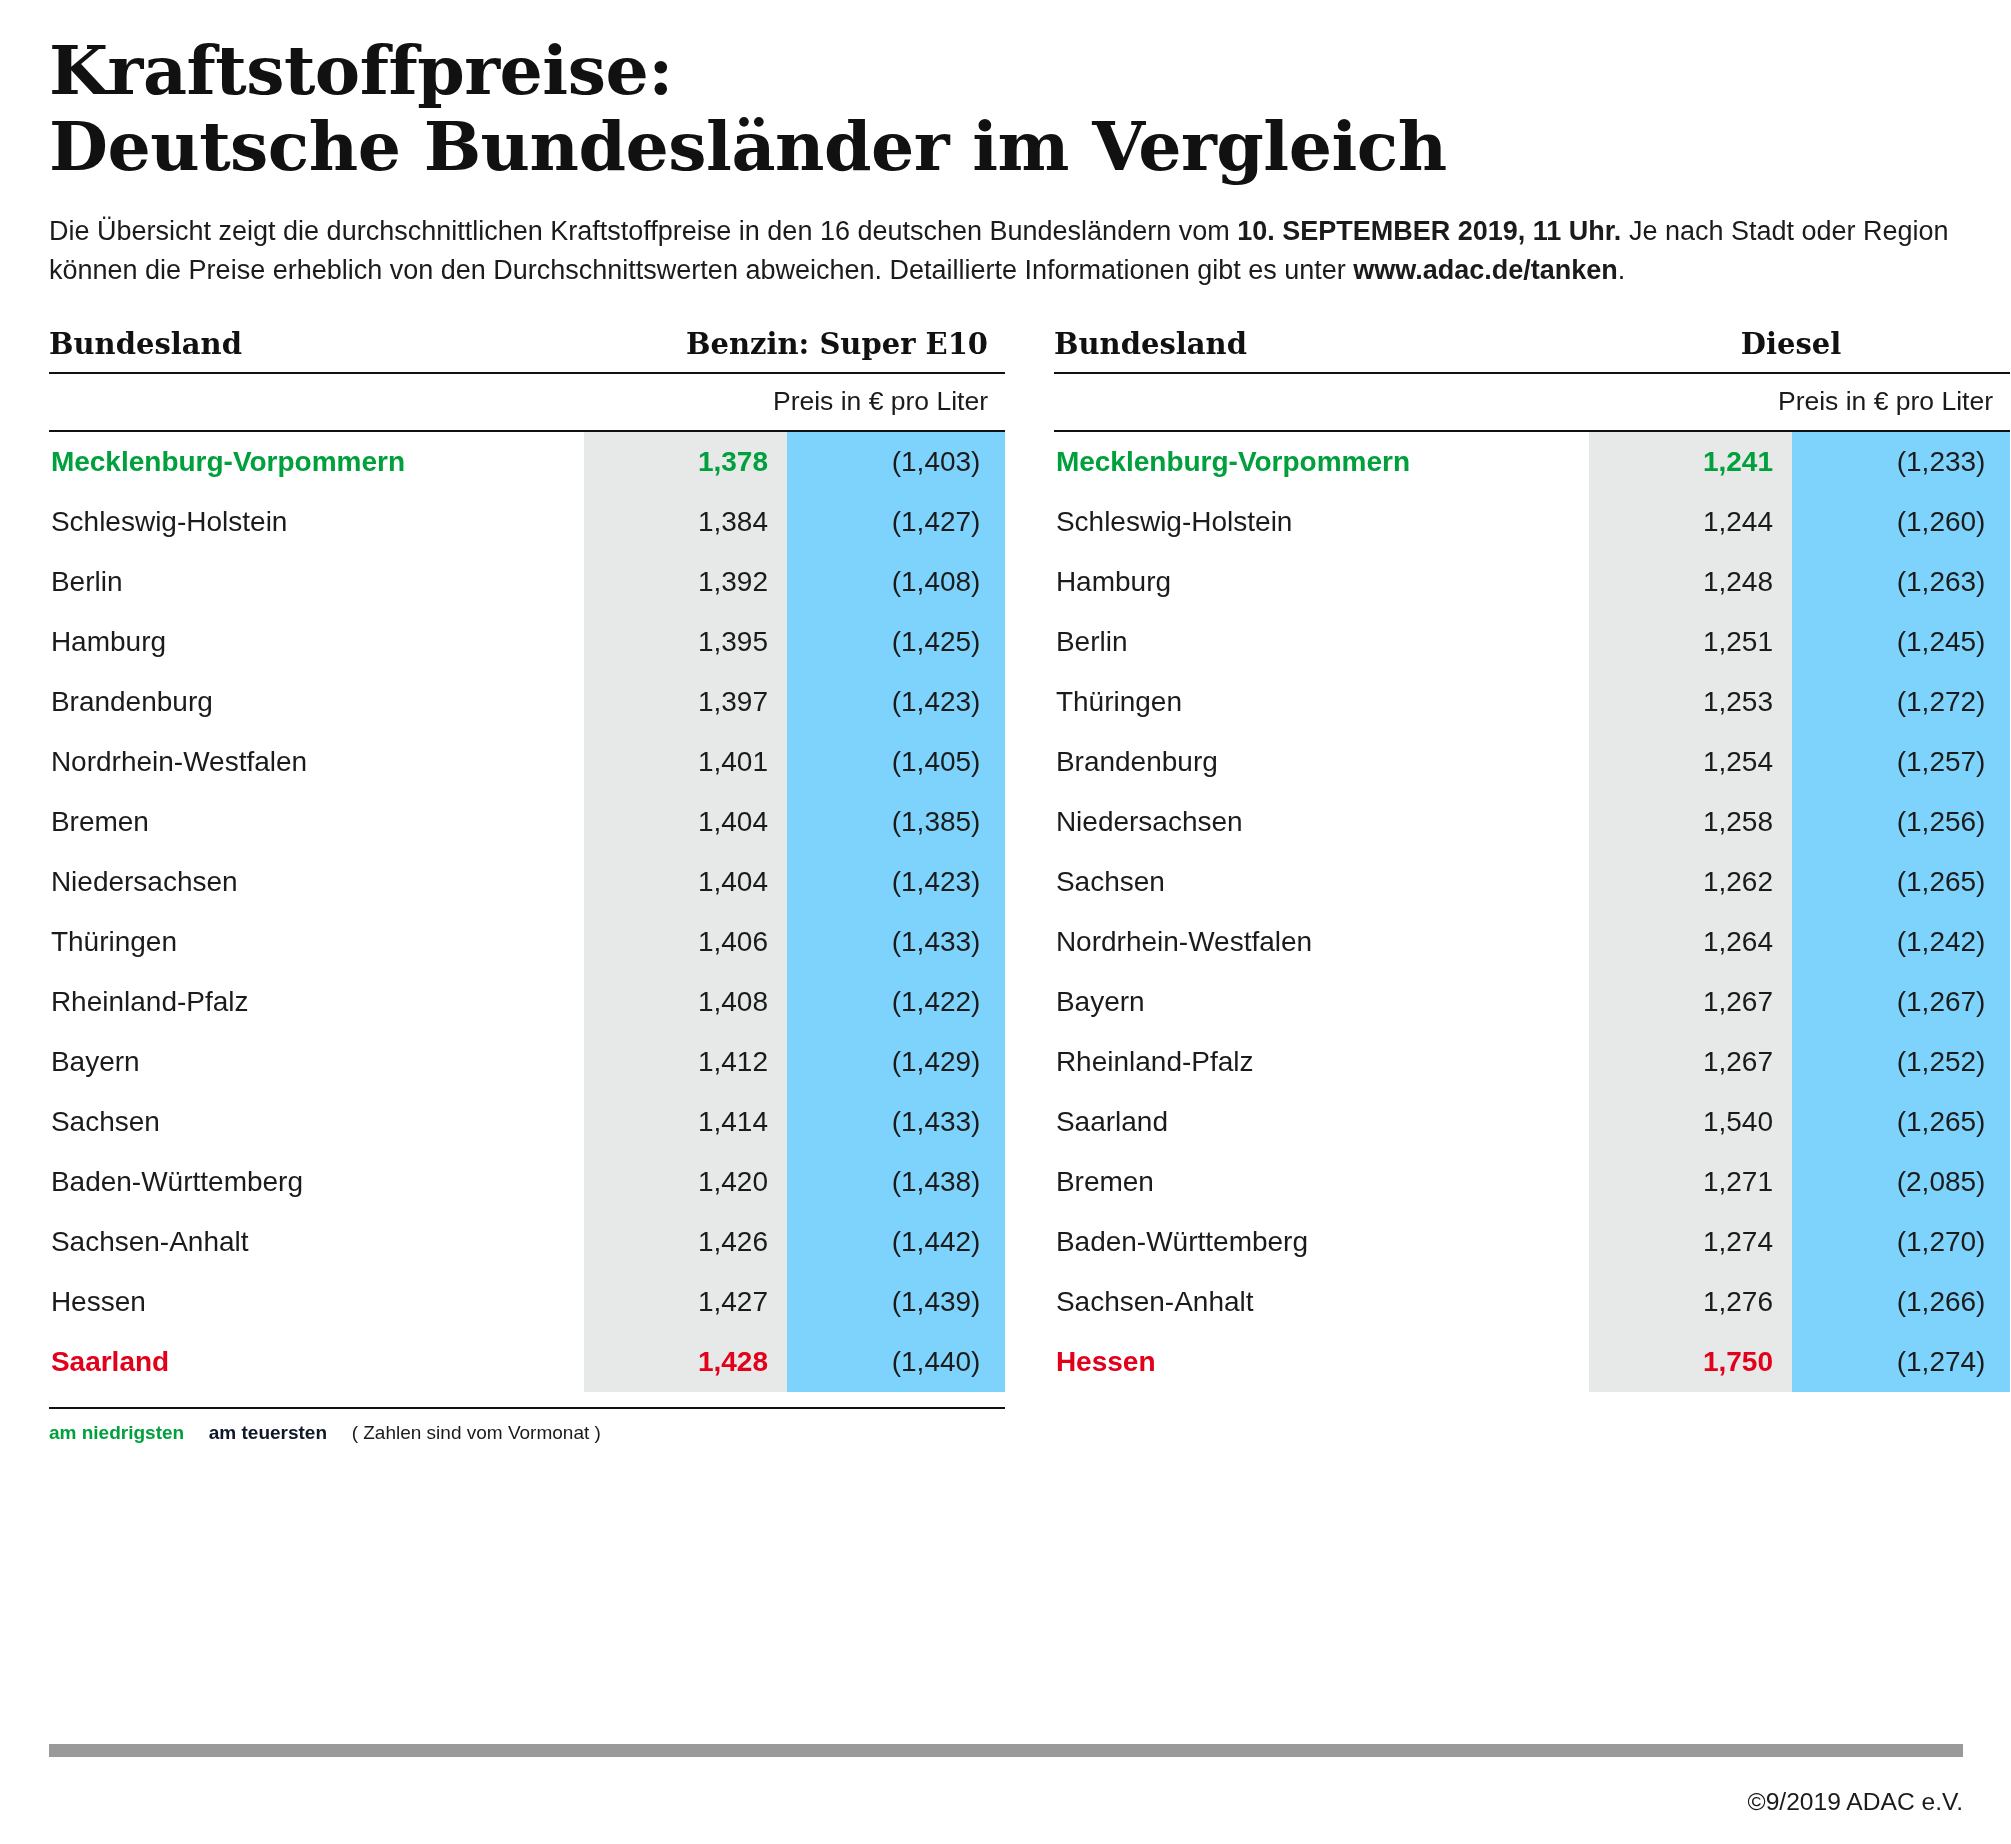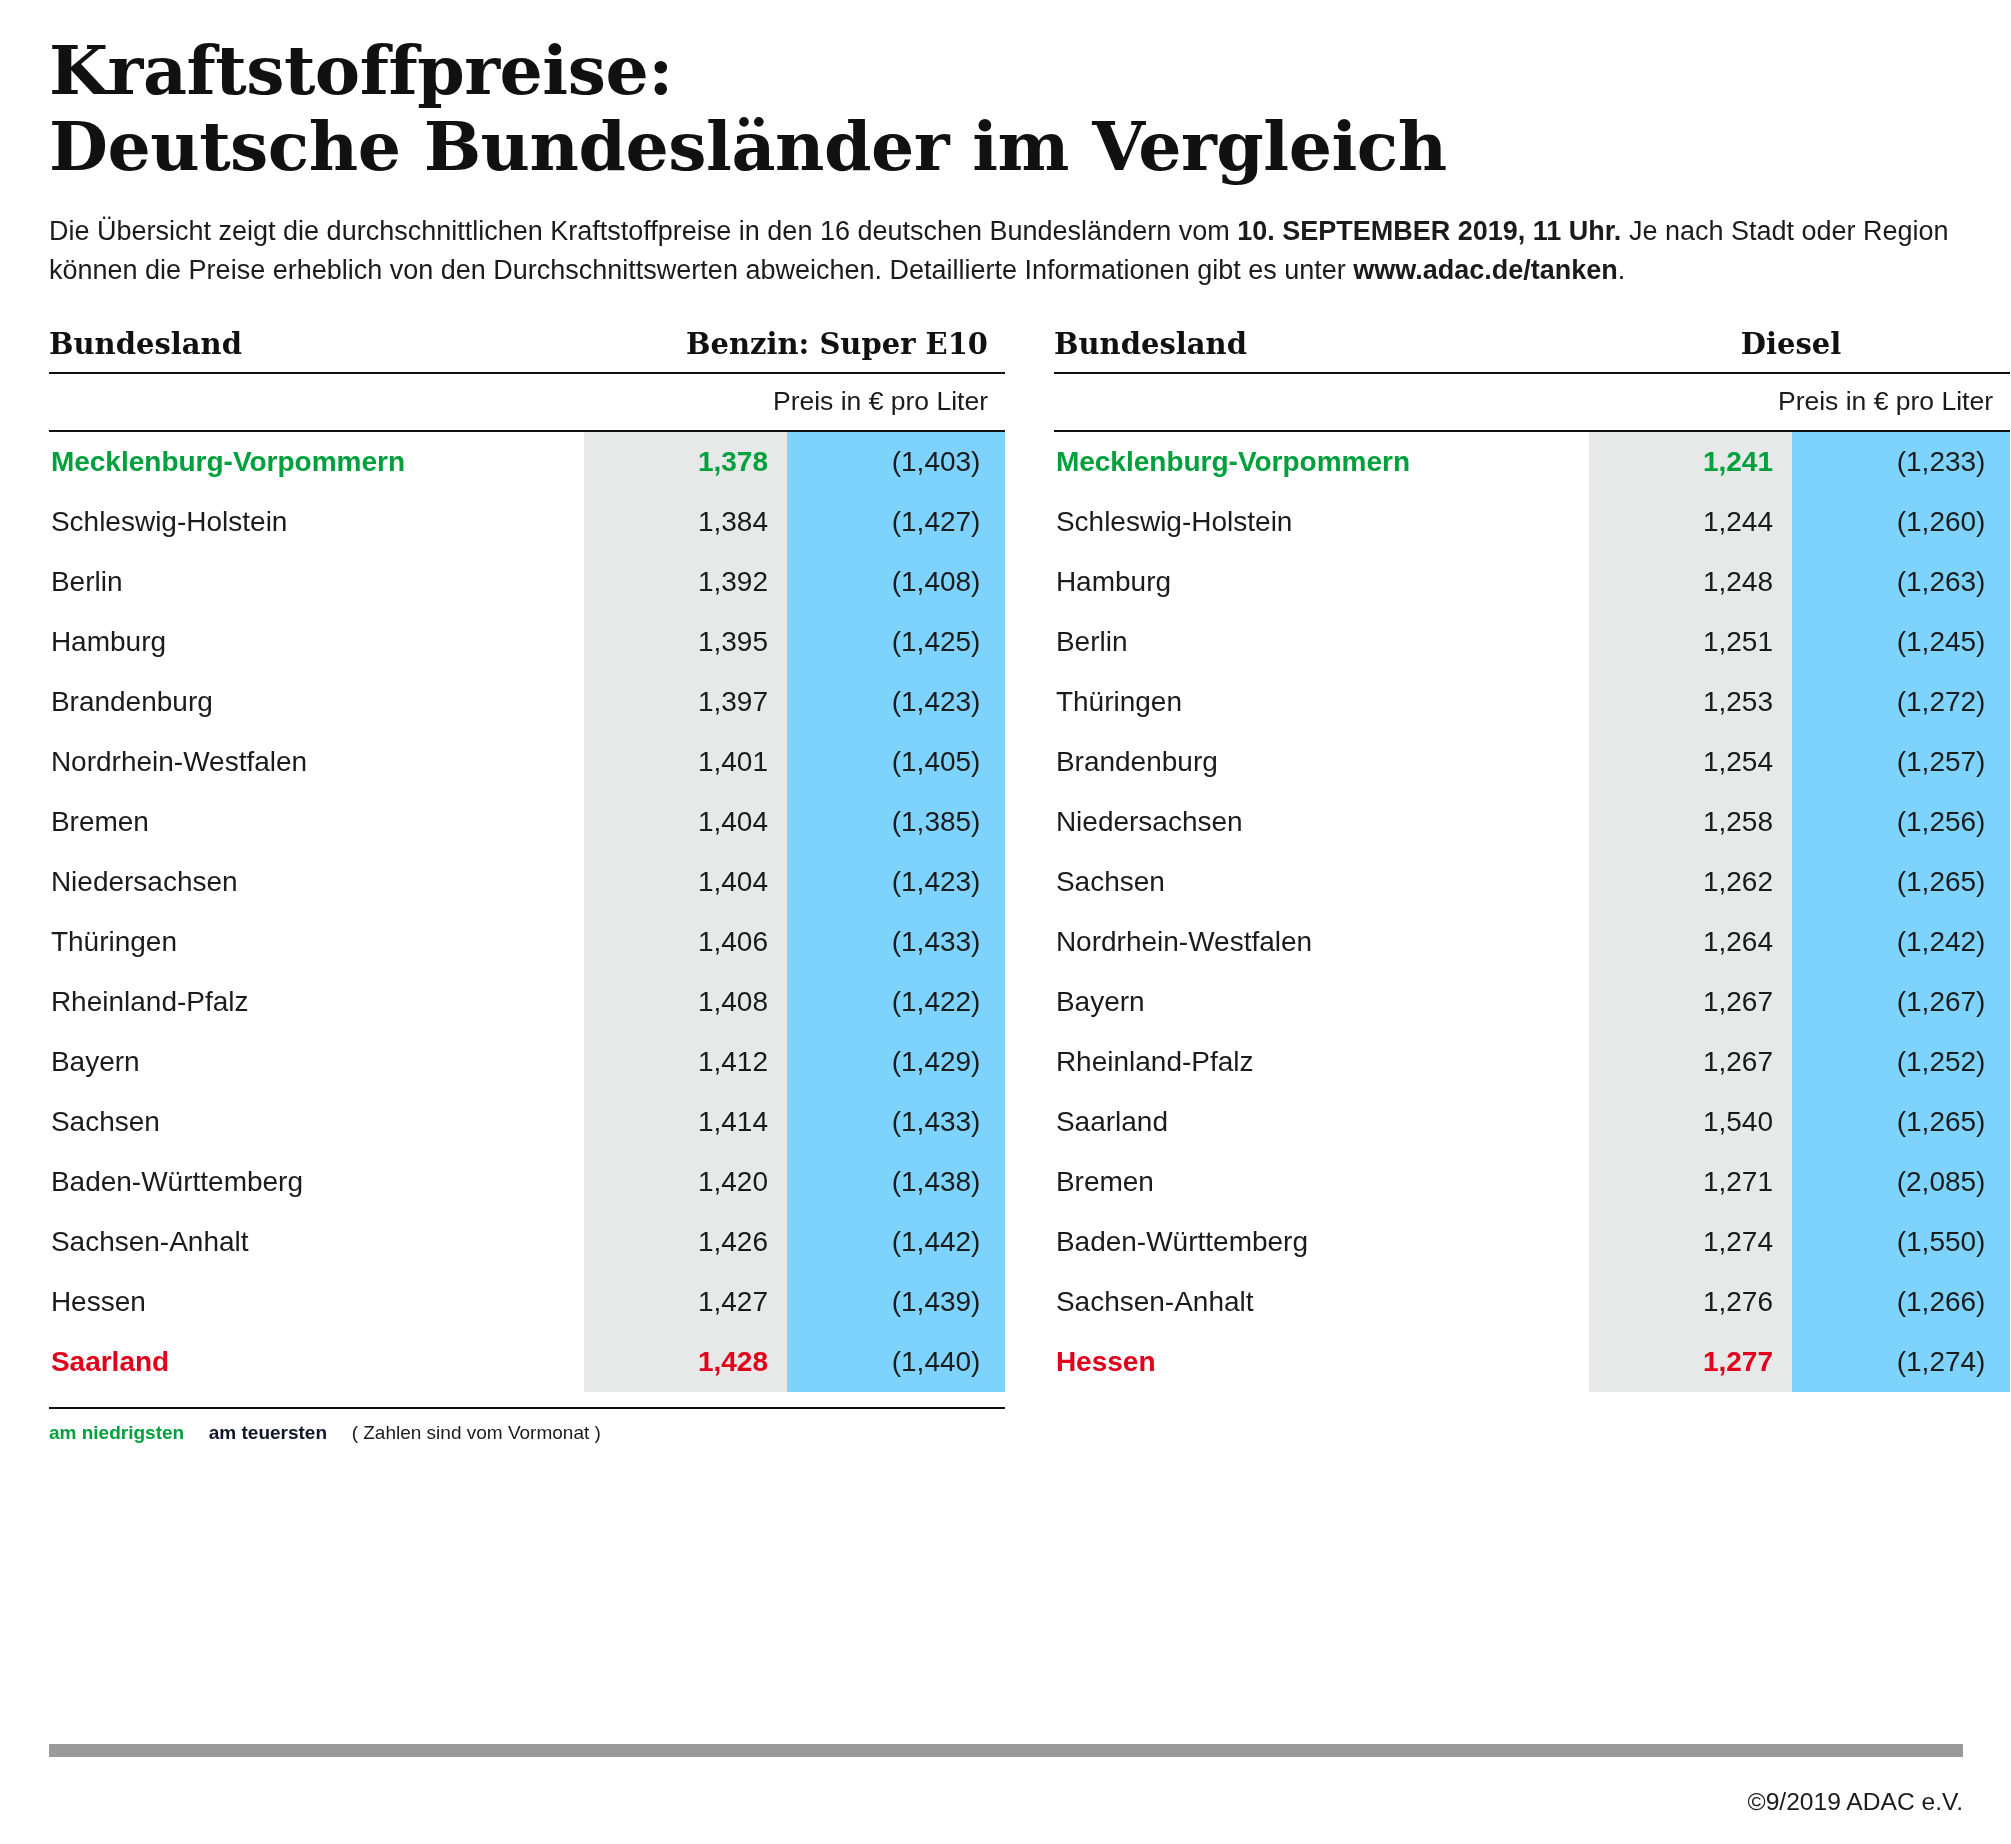--- a/index.html
+++ b/index.html
@@ -388,30 +388,30 @@
             <td class="cell-prev">(1,265)</td>
           </tr>
           <tr class="data-row">
             <td class="cell-name">Bremen</td>
             <td class="cell-price">1,271</td>
             <td class="cell-prev">(2,085)</td>
           </tr>
           <tr class="data-row">
             <td class="cell-name">Baden-Württemberg</td>
             <td class="cell-price">1,274</td>
-            <td class="cell-prev">(1,550)</td>
+            <td class="cell-prev">(1,270)</td>
           </tr>
           <tr class="data-row">
             <td class="cell-name">Sachsen-Anhalt</td>
             <td class="cell-price">1,276</td>
             <td class="cell-prev">(1,266)</td>
           </tr>
           <tr class="data-row highest">
             <td class="cell-name">Hessen</td>
-            <td class="cell-price">1,277</td>
+            <td class="cell-price">1,750</td>
             <td class="cell-prev">(1,274)</td>
           </tr>
         </tbody>
       </table>
     </div>
 
   </div>
 </div>
 
 <div class="footer-bar"></div>

